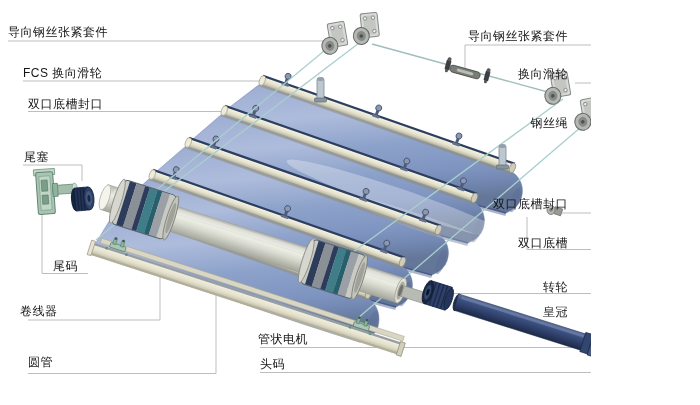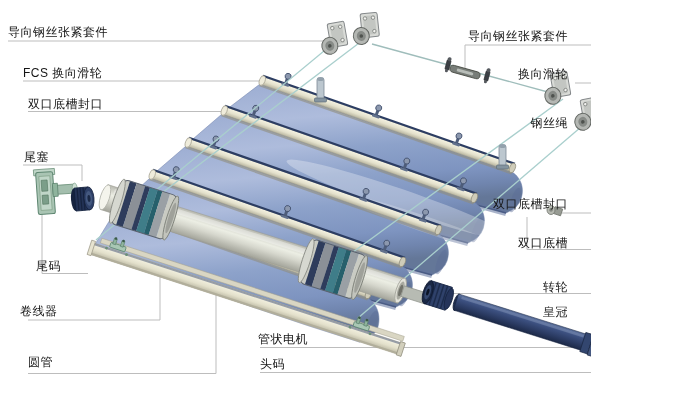--- a/index.html
+++ b/index.html
@@ -341,21 +341,21 @@
     <rect x="554" y="206.5" width="8" height="7" transform="rotate(18 554 210)" fill="#989c94" stroke="#666a62" stroke-width="0.7"></rect>
     <ellipse cx="551" cy="210" rx="4" ry="4.5" fill="#b7bab2" stroke="#70746c" stroke-width="0.8"></ellipse>
     <circle cx="551" cy="210" r="1.8" fill="#838780"></circle>
   </g>
 </svg>
 
 <div class="lbl" style="left:8px;top:26px">导向钢丝张紧套件</div>
 <div class="lbl" style="left:23px;top:67px">FCS 换向滑轮</div>
 <div class="lbl" style="left:28px;top:98px">双口底槽封口</div>
 <div class="lbl" style="left:24px;top:151px">尾塞</div>
-<div class="lbl" style="left:36px;top:260px">尾码</div>
+<div class="lbl" style="left:53px;top:260px">尾码</div>
 <div class="lbl" style="left:20px;top:305px">卷线器</div>
 <div class="lbl" style="left:28px;top:356px">圆管</div>
 <div class="lbl" style="left:258px;top:333px">管状电机</div>
 <div class="lbl" style="left:260px;top:358px">头码</div>
 
 <div class="lbl r" style="top:30px">导向钢丝张紧套件</div>
 <div class="lbl r" style="top:68px">换向滑轮</div>
 <div class="lbl r" style="top:117px">钢丝绳</div>
 <div class="lbl r" style="top:198px">双口底槽封口</div>
 <div class="lbl r" style="top:237px">双口底槽</div>

